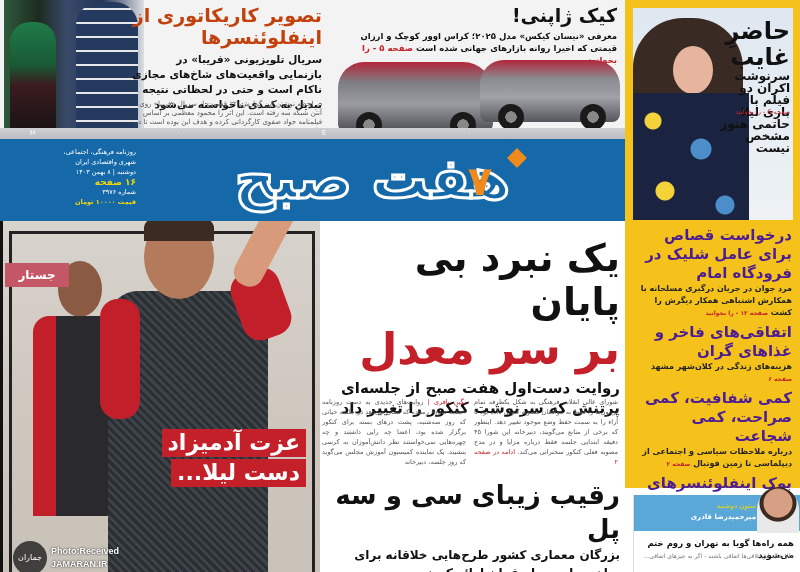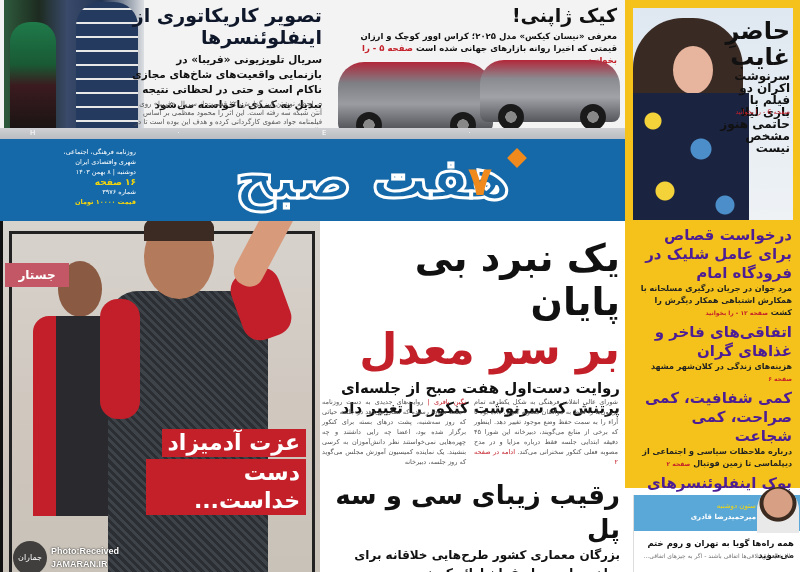--- a/index.html
+++ b/index.html
@@ -8,21 +8,21 @@
   .rtl { direction: rtl; text-align: right; }
   .abs { position: absolute; }
 
   
   .top-strip { left: 0; top: 0; width: 800px; height: 128px; background: #f3f3f3; }
   .story-cartoon { left: 0; top: 0; width: 330px; height: 128px; }
   .photo-couple { left: 4px; top: 0; width: 140px; height: 128px;
     background: linear-gradient(90deg, #2e5a3c 0%, #1d2b20 25%, #3a4a6a 45%, #233554 70%, #dcdfe2 100%); }
   .photo-couple .woman { position:absolute; left:6px; top:22px; width:46px; height:106px; border-radius:20px 20px 0 0; background: linear-gradient(180deg,#1f7a4a 0%, #195a34 40%, #3b1b1f 60%, #1b1414 100%); }
   .photo-couple .man { position:absolute; left:72px; top:2px; width:62px; height:126px; border-radius:24px 24px 0 0; background: repeating-linear-gradient(180deg,#253a5f 0 6px,#e8e8e8 6px 8px,#253a5f 8px 14px); }
-  .cartoon-title { right: 8px; top: 4px; width: 190px; font-size: 19px; font-weight: bold; line-height: 22px; color: #0f172a; }
+  .cartoon-title { right: 8px; top: 4px; width: 190px; font-size: 19px; font-weight: bold; line-height: 22px; color: #c2410c; }
   .cartoon-lead { right: 8px; top: 52px; width: 190px; font-size: 10.5px; font-weight: bold; line-height: 15px; }
   .cartoon-body { right: 8px; top: 100px; width: 190px; font-size: 7px; line-height: 9px; color: #555; }
   .page-ref { color: #c4202a; }
 
   .story-car { left: 330px; top: 0; width: 295px; height: 128px; }
   .car-title { right: 8px; top: 4px; font-size: 19px; font-weight: bold; line-height: 22px; }
   .car-lead { right: 8px; top: 30px; width: 285px; font-size: 8.5px; font-weight: bold; line-height: 12px; }
   .car1 { left: 8px; top: 62px; width: 155px; height: 70px; border-radius: 26px 30px 8px 8px; background: linear-gradient(180deg,#b2273a 0%, #7e7f85 30%, #9a9ca2 60%, #4b4c52 100%); }
   .car2 { left: 150px; top: 60px; width: 140px; height: 62px; border-radius: 24px 26px 8px 8px; background: linear-gradient(180deg,#b2273a 0%, #8a8b91 30%, #a0a2a8 60%, #55565c 100%); }
   .wheel { position:absolute; width: 26px; height: 26px; border-radius: 50%; background: radial-gradient(circle,#888 0 30%,#1a1a1a 32% 100%); }
@@ -169,21 +169,21 @@
     <div class="shirt"></div>
     <div class="sleeve-l"></div>
     <div class="sleeve-r"></div>
     <div class="head"></div>
     <div class="hair"></div>
   </div>
   <div class="abs coach-arm"></div>
   <div class="abs sport-tag">جستار</div>
   <div class="abs coach-caption-title rtl">
     <span class="red-box">عزت آدمیزاد</span>
-    <span class="red-box">دست خداست...</span>
+    <span class="red-box">دست لیلا...</span>
   </div>
   <div class="abs watermark">
     <div class="wm-circle">جماران</div>
     <div class="wm-text">
       <div>Photo:Received</div>
       <div>JAMARAN.IR</div>
     </div>
   </div>
 </div>
 

